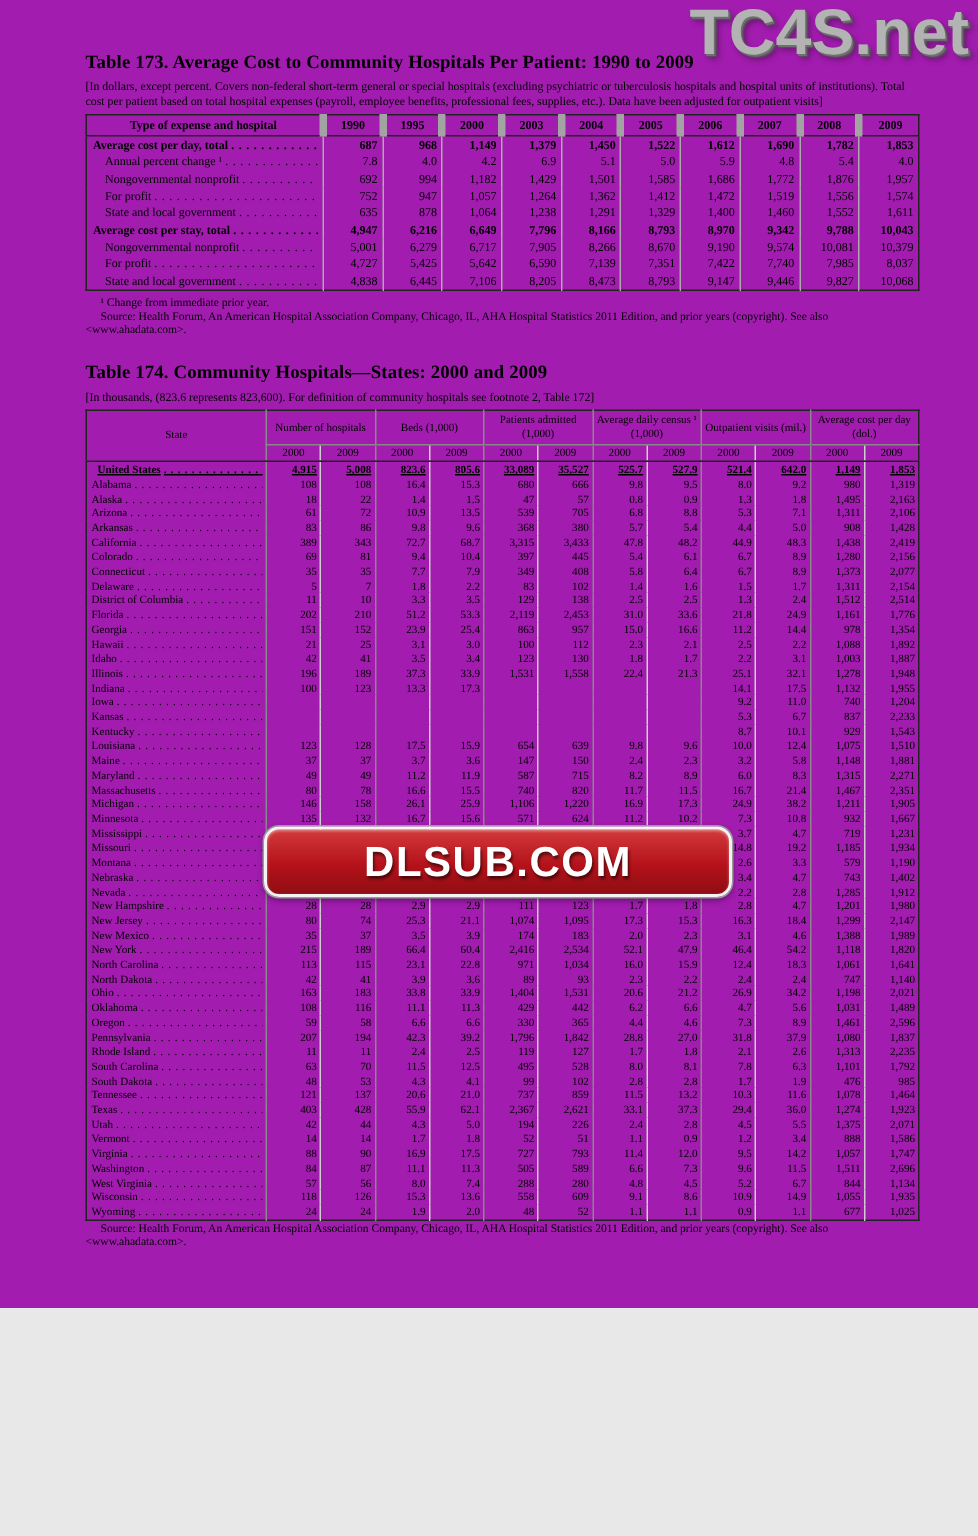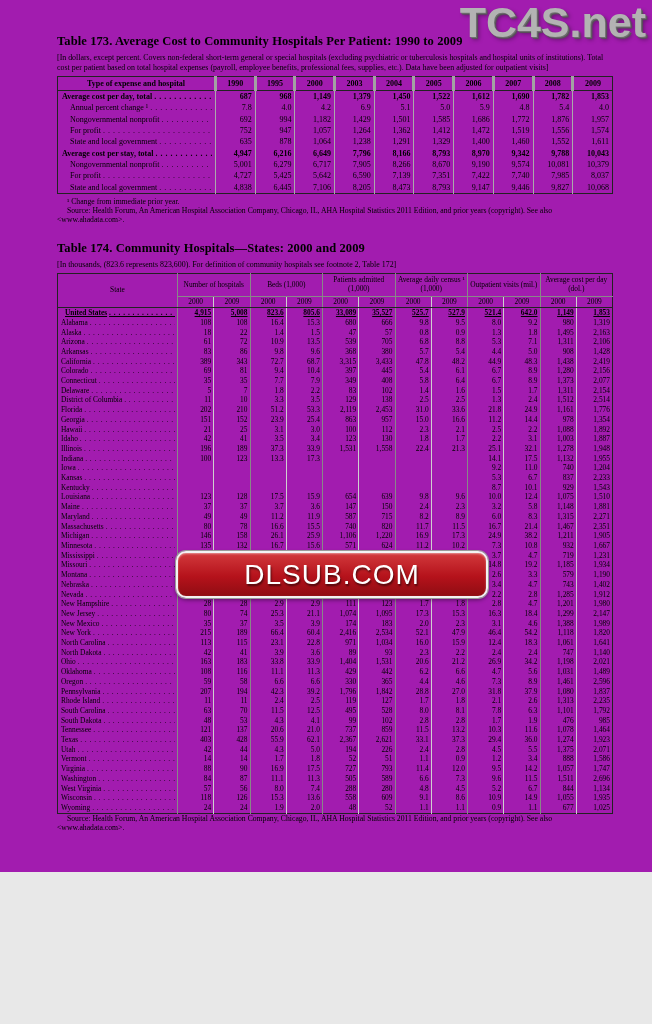--- a/index.html
+++ b/index.html
@@ -17,21 +17,21 @@
   .fn  { font-size:7.7px; line-height:9.3px; margin-top:3px; text-indent:10px; }
   .src { font-size:7.7px; line-height:9.3px; text-indent:10px; }
   .it { }
 
   
   table { border-collapse:collapse; table-layout:fixed; width:100%; }
   .t173 { border:1px solid #222; font-size:8px; margin-top:2px; }
   .t173 col.c-lbl { width:158px; }
   .t173 th { font-weight:bold; font-size:8px; text-align:center; vertical-align:middle;
              padding:2px 1px; border-bottom:1px solid #222; }
-  .t173 th.yh { border-left:3px solid #a3a3a3; }
+  .t173 th.yh { border-left:5px solid #a3a3a3; }
   .t173 td { line-height:11.3px; padding:0 3px; }
   .t173 td.num { text-align:right; border-left:1px solid #aaa; }
   .t173 td.lbl { display:flex; padding-left:4px; }
   .t173 td.lbl.ind { padding-left:12px; }
   .t173 tr.bold { font-weight:bold; }
 
   
   .t174 { border:1px solid #222; font-size:7.4px; margin-top:2px; }
   .t174 col.c-state { width:120px; }
   .t174 th { font-weight:normal; font-size:7.4px; line-height:8.6px; text-align:center;
@@ -59,21 +59,21 @@
   
   .wm-top {
     position:absolute; top:-2px; right:6px; z-index:5;
     font-family:"Liberation Sans", sans-serif; font-weight:bold; font-size:43px;
     color:#b3b3b3; letter-spacing:0;
     text-shadow:1px 1px 0 #6f6f6f, 2px 2px 1px #555, 3px 3px 4px rgba(0,0,0,.35);
   }
   .wm-banner {
     position:absolute; z-index:10;
     display:flex; align-items:center; justify-content:center;
-    font-family:"Liberation Sans", sans-serif; font-weight:normal; color:#fff;
+    font-family:"Liberation Sans", sans-serif; font-weight:bold; color:#fff;
     background:linear-gradient(#d2393c 0%, #b5121b 55%, #8f0d13 100%);
     border:2px solid #f3f3f3; border-radius:10px;
     box-shadow:0 0 0 1px #9a9a9a, 0 2px 4px rgba(0,0,0,.45), inset 0 1px 2px rgba(255,255,255,.45);
     text-shadow:1px 2px 2px rgba(0,0,0,.55);
     letter-spacing:1px;
     text-align:center;
   }
   .wm-mid { left:176px; top:551px; width:312px; height:47px; font-size:28px; }
   .wm-bottom { left:84px; top:966px; width:560px; height:49px; font-size:40px; }
 </style>

